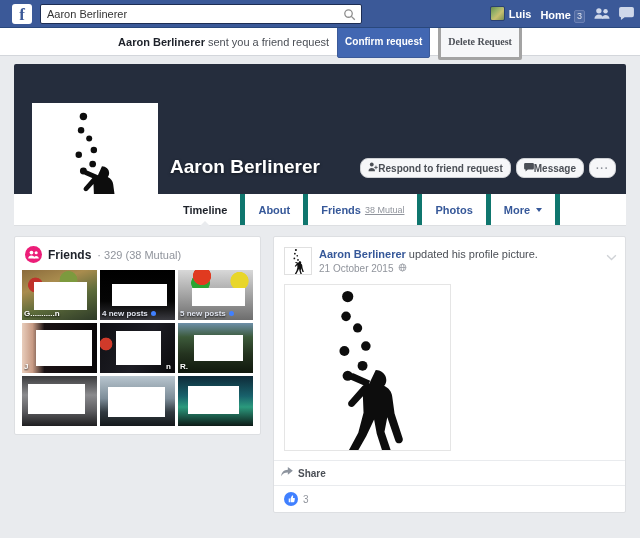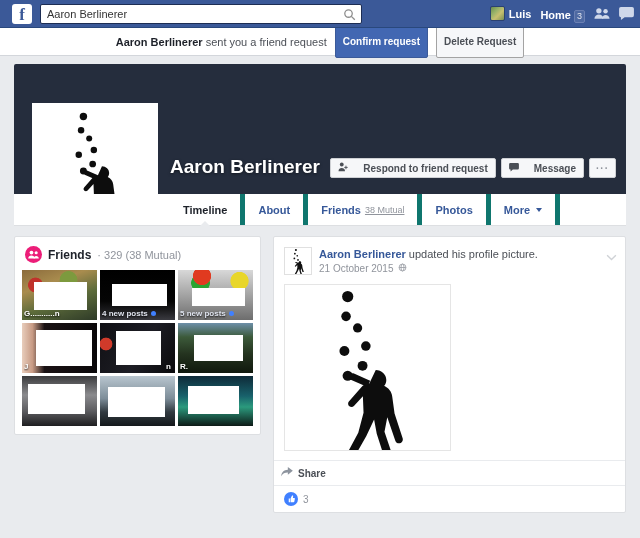--- a/index.html
+++ b/index.html
@@ -62,21 +62,21 @@
     display: flex; align-items: center; justify-content: center; gap: 8px;
     font-size: 11px; color: #4b4f56;
   }
   .fr-banner b { color: #1d2129; }
   .btn {
     font-size: 10px; font-weight: bold; border-radius: 2px;
     padding: 9px 7px; line-height: 12px; cursor: pointer;
     font-family: "Liberation Sans", sans-serif;
   }
   .btn-primary { background: #4267b2; color: #fff; border: 1px solid #3b5a99; }
-  .btn-default { background: #f6f7f9; color: #4b4f56; border: 1px solid #a3a3a3; }
+  .btn-default { background: #f6f7f9; color: #4b4f56; border: 3px solid #a3a3a3; font-family: Liberation Serif, serif; }
 
   
   .page {
     width: 612px; margin: 8px auto 0; 
   }
 
   
   .cover {
     height: 130px; background: #252d3d; position: relative;
     border-radius: 2px 2px 0 0;
@@ -90,23 +90,23 @@
   .cover-name {
     position: absolute; left: 156px; bottom: 16px;
     color: #fff; font-size: 19px; font-weight: bold;
     text-shadow: 0 1px 3px rgba(0,0,0,.5);
   }
   .cover-actions {
     position: absolute; right: 10px; bottom: 16px;
     display: flex; align-items: stretch; gap: 5px;
   }
   .cover-btn {
-    background: #f6f7f9; border: 1px solid #ced0d4; border-radius: 2px;
+    background: #f6f7f9; border: 1px solid #ced0d4; border-radius: 8px;
     font-size: 10px; font-weight: bold; color: #4b4f56;
-    display: flex; align-items: center; gap: 15px;
+    display: flex; align-items: center; gap: 0;
     padding: 3px 7px; cursor: pointer;
   }
   .cover-btn.dots { padding: 3px 6px; letter-spacing: 1px; color: #90949c; }
 
   
   .navbar {
     height: 32px; background: #fff; border-bottom: 1px solid #dddfe2;
     display: flex; align-items: stretch; padding-left: 156px;
     position: relative;
   }

